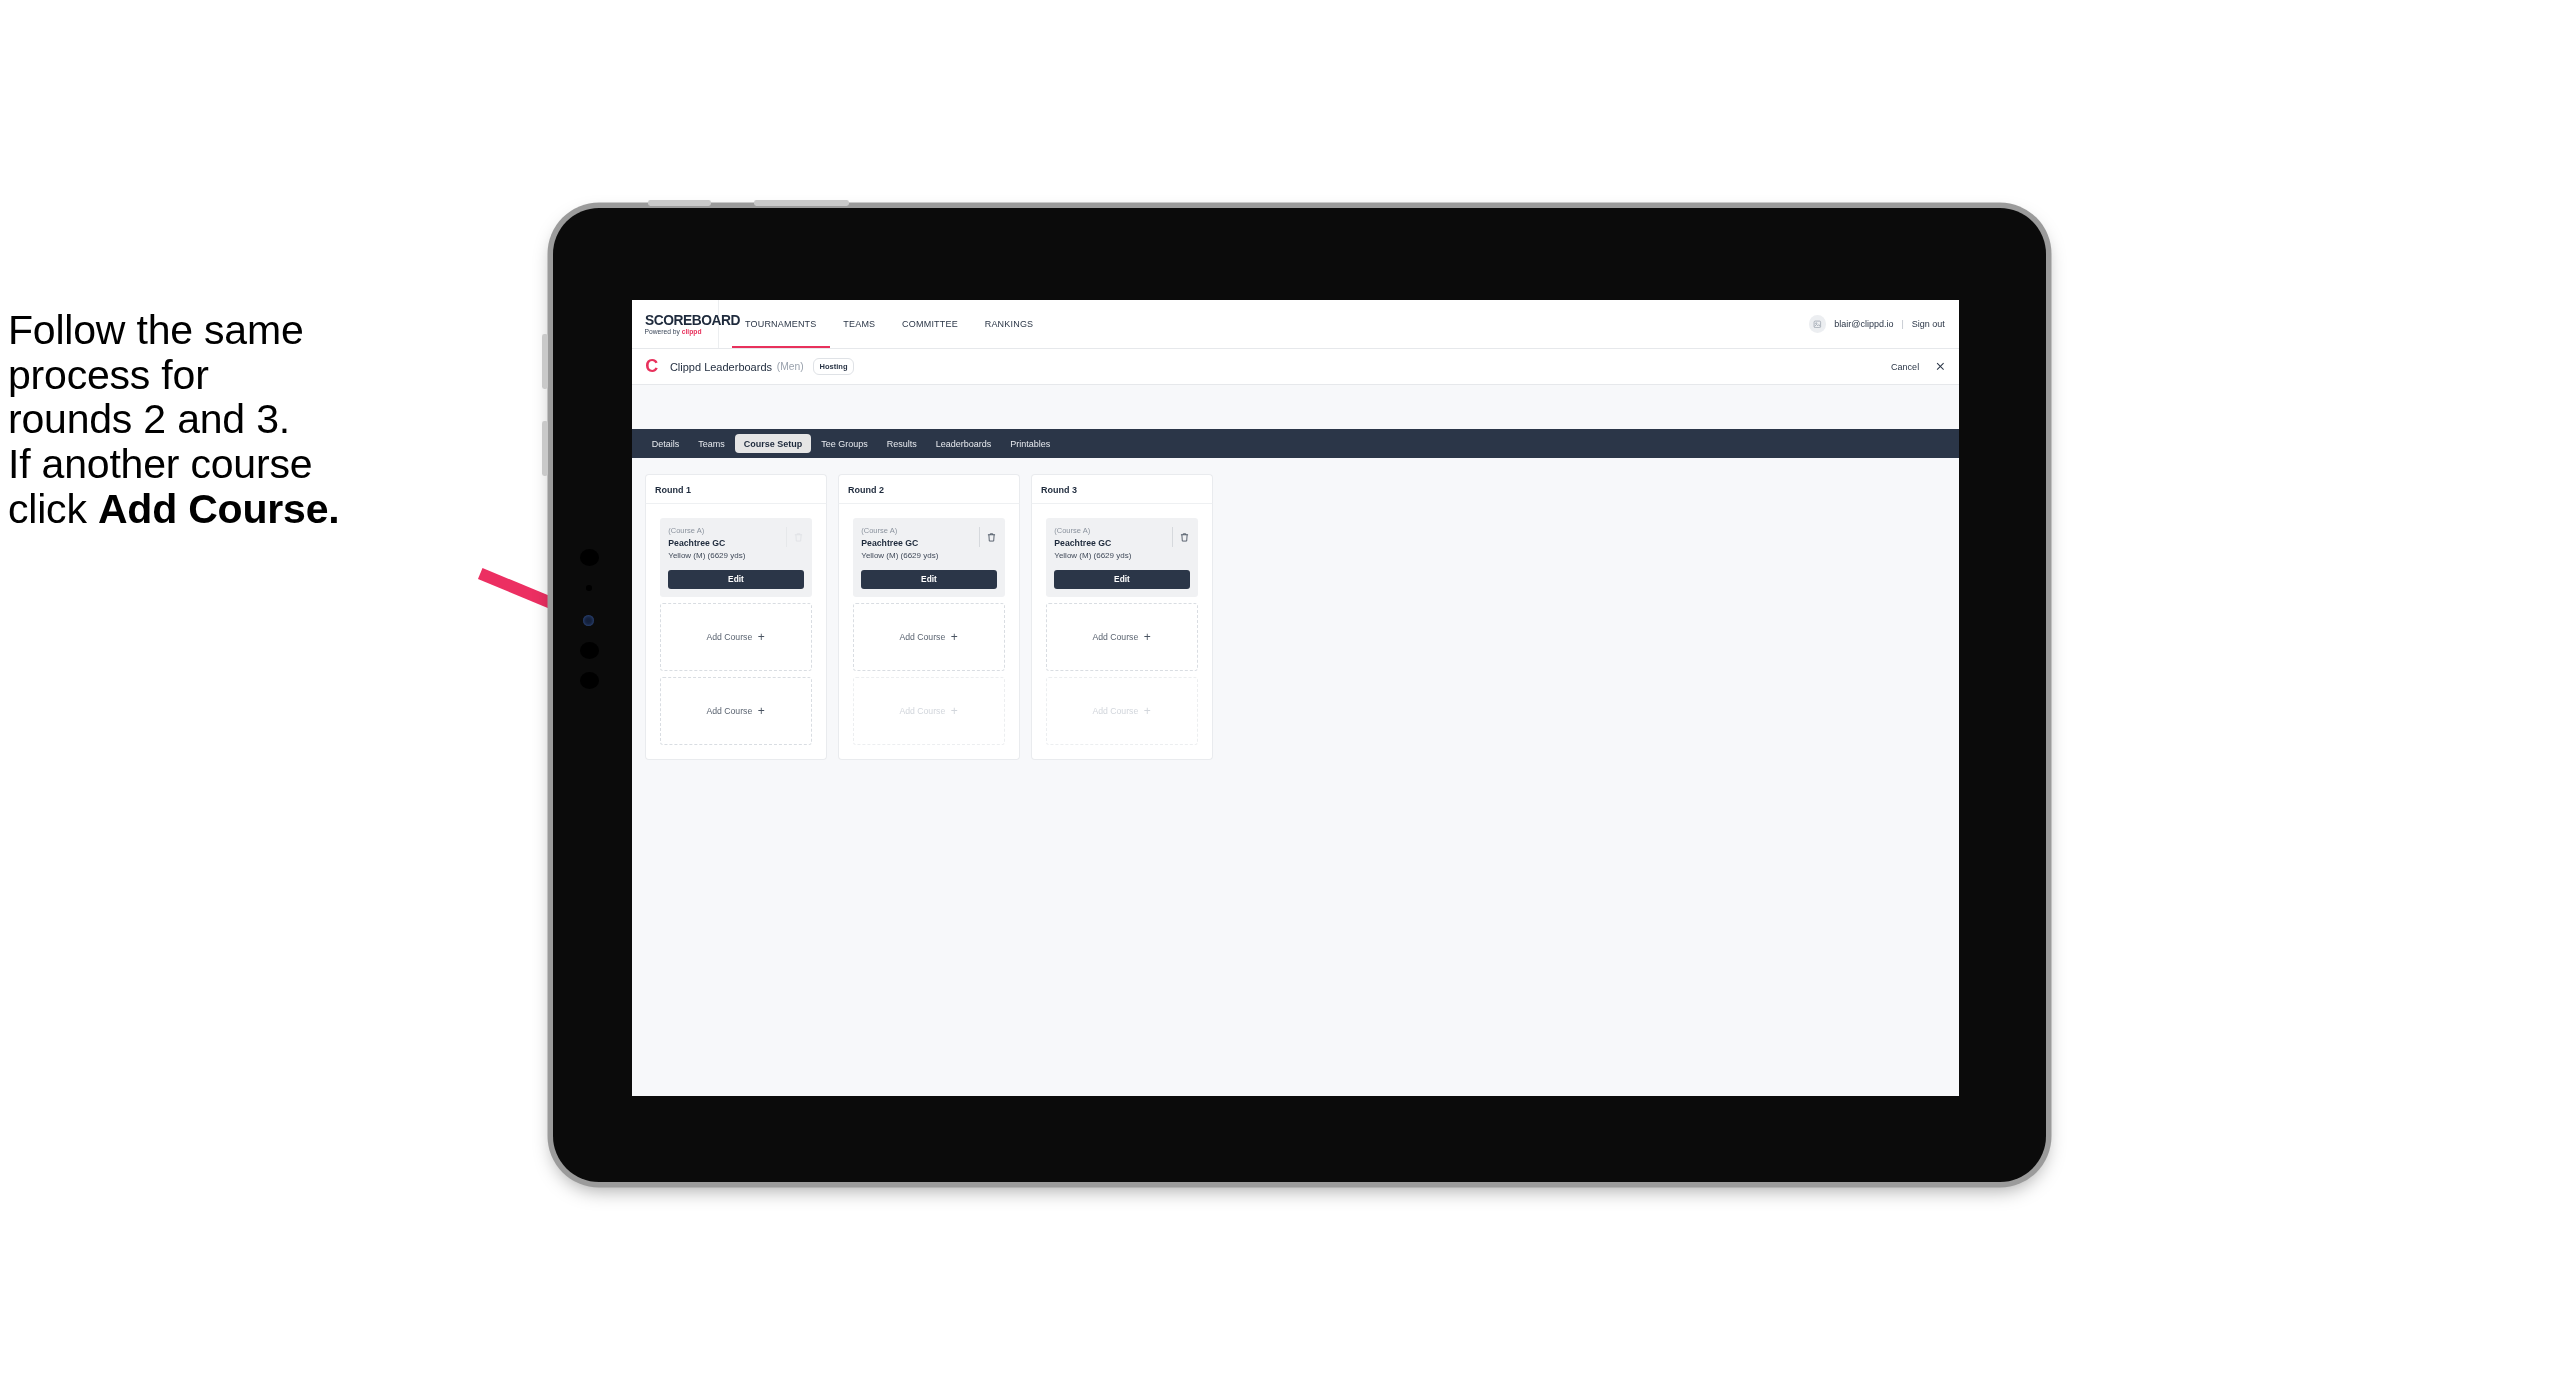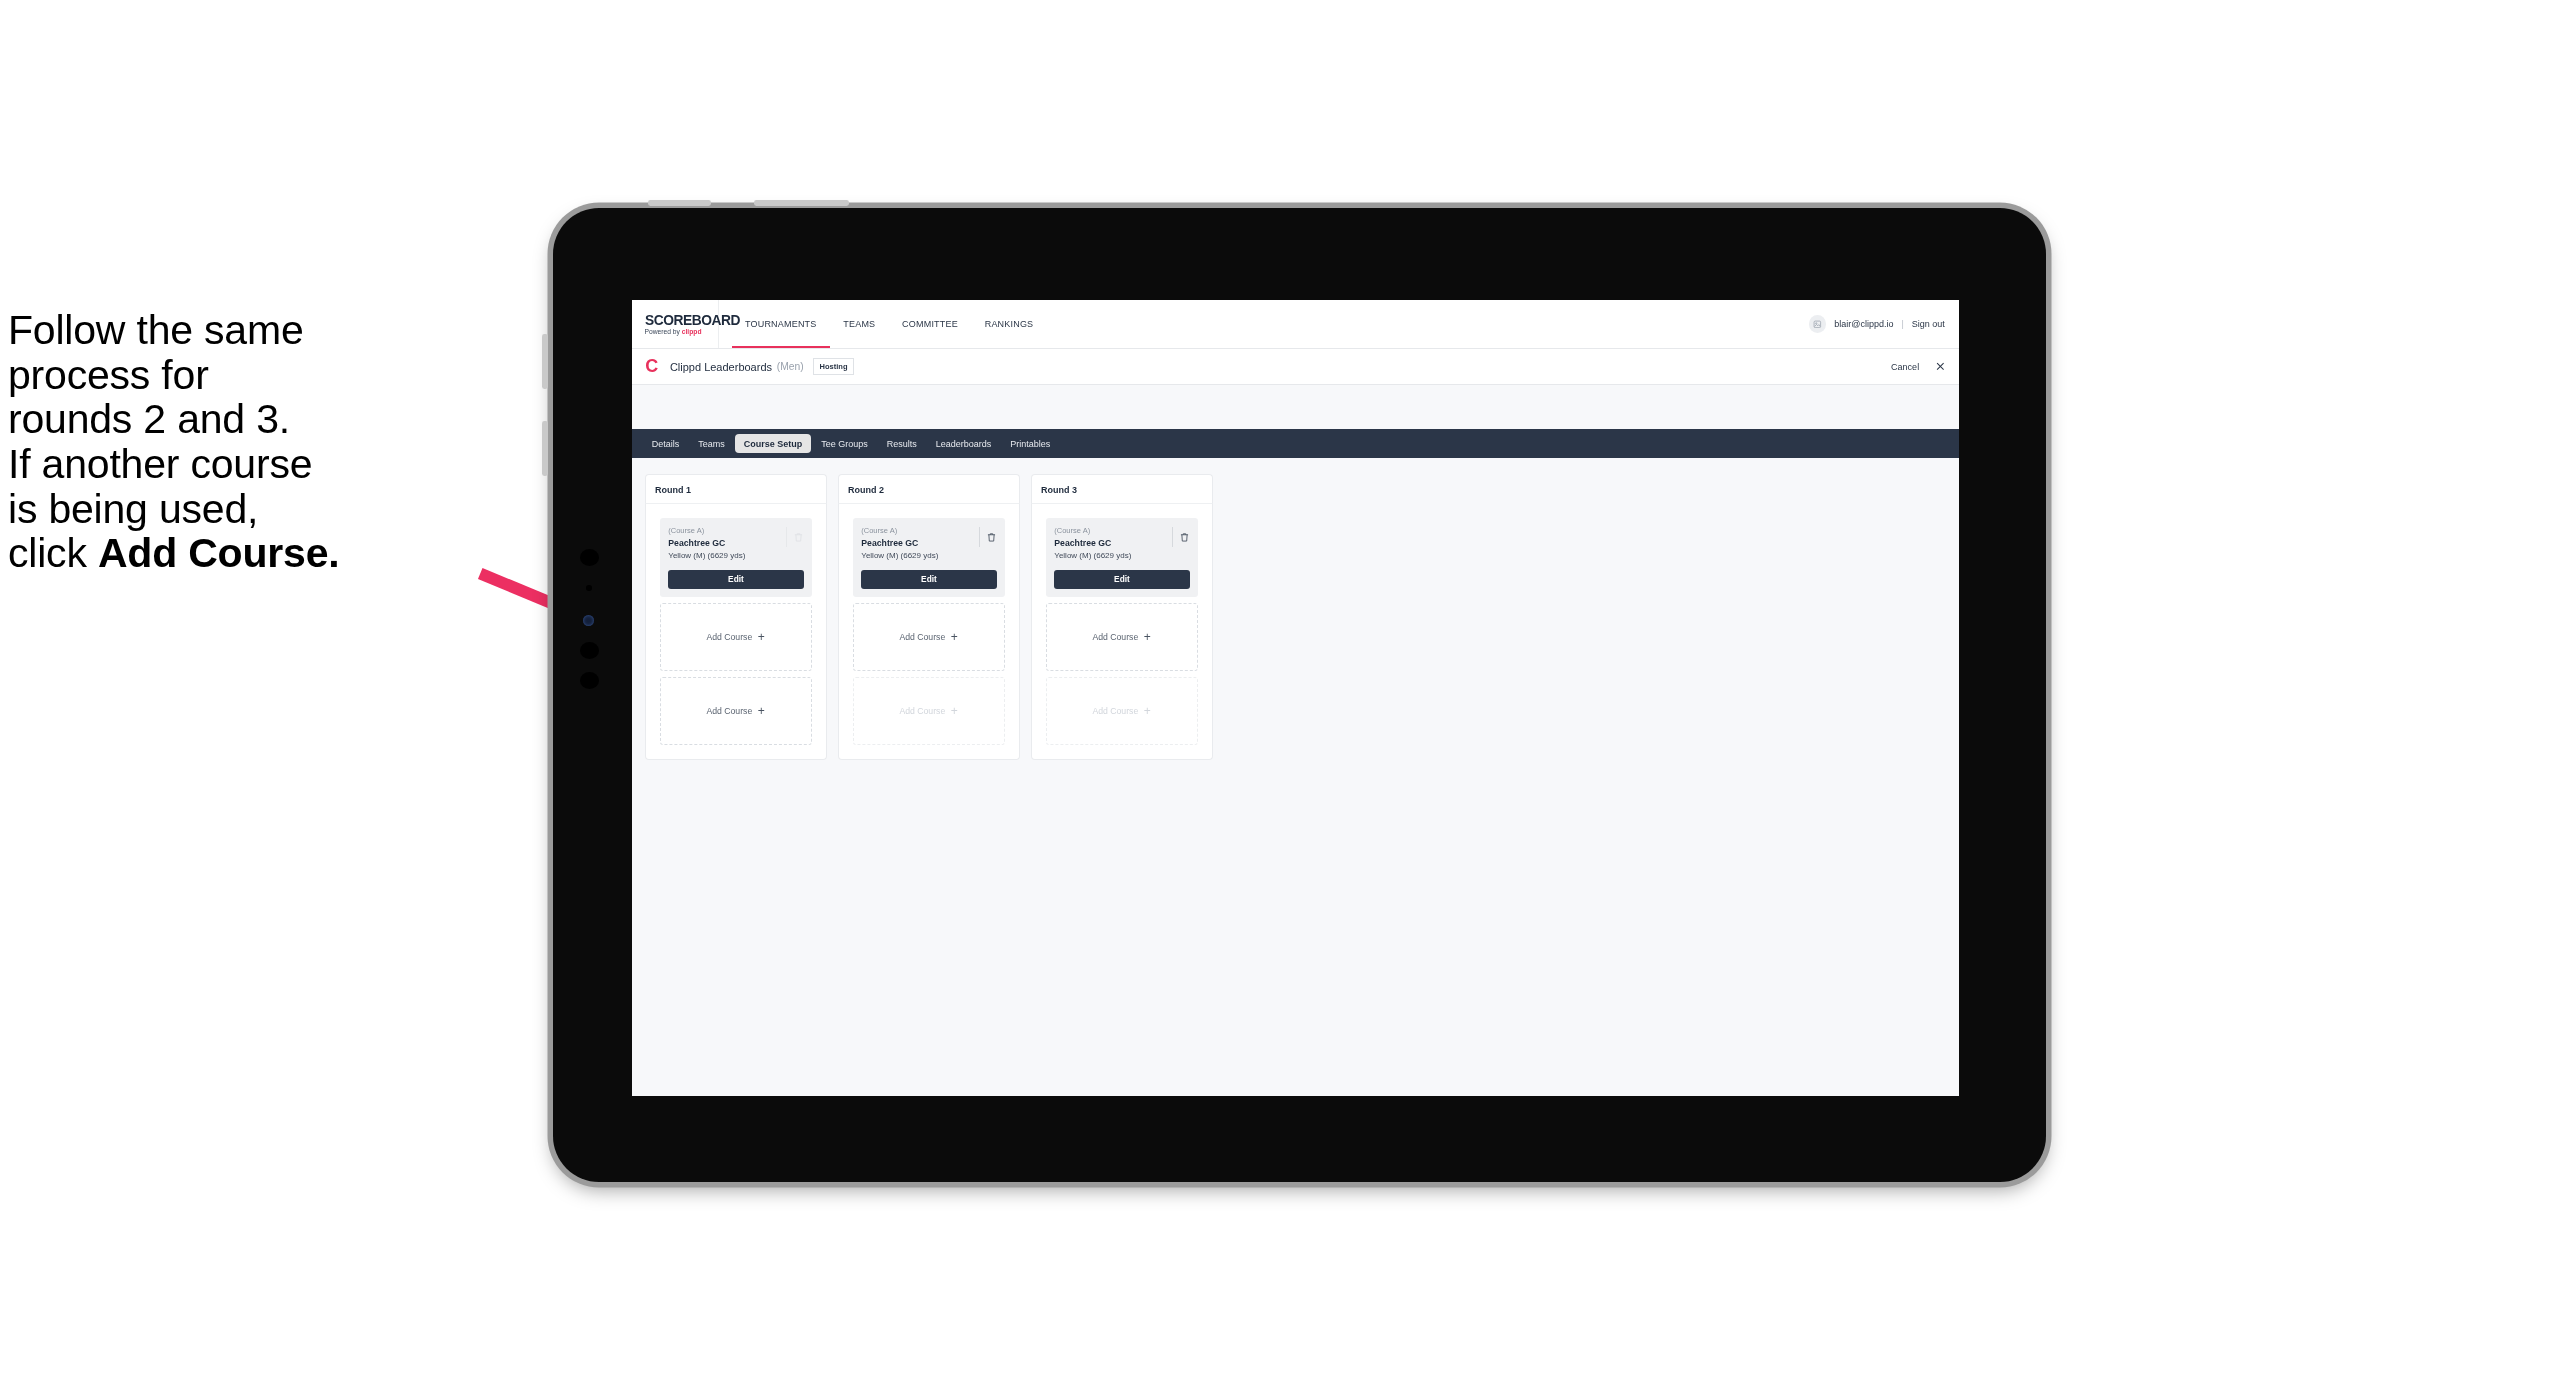--- a/index.html
+++ b/index.html
@@ -110,21 +110,21 @@
   #c-mark {
     width: 17.4px; height: 17.4px; margin-right: 9.5px;
     color: #e8315c; font-weight: 700; font-size: 18px; line-height: 17.4px;
     font-family: "Liberation Sans", sans-serif;
     display:flex; align-items:center; justify-content:center;
   }
   #t-name { font-size: 11px; color: #1e2a3c; }
   #t-gender { font-size: 10.3px; color: #9aa2ad; margin-left: 4.7px; }
   #t-badge {
     margin-left: 9.5px; font-size: 7.5px; font-weight: 700; color: #2b3647;
-    border: 0.8px solid #dfe2e6; border-radius: 0; padding: 3.2px 5.5px; background: #fff;
+    border: 0.8px solid #dfe2e6; border-radius: 6px; padding: 3.2px 5.5px; background: #fff;
   }
   #cancel {
     margin-left: auto; display: flex; align-items: center; gap: 17px;
     font-size: 9px; color: #2b3647; cursor: pointer;
   }
 
   
   #tabbar {
     height: 29px; background: #2b3648;
     display: flex; align-items: center; padding-left: 11px; gap: 1.6px; margin-top: 44px;
@@ -195,21 +195,20 @@
 </head>
 <body>
 
 <div id="stage">
 
   <div id="annotation">
     <span class="ln">Follow the same</span>
     <span class="ln">process for</span>
     <span class="ln">rounds 2 and 3.</span>
     <span class="ln">If another course</span>
-    <span class="ln">is being used,</span>
     <span class="ln"><span>click </span><b>Add Course.</b></span>
   </div>
 
   <svg id="arrow" viewBox="0 0 420 210">
     <path d="M18 36 L292 150" stroke="#ec2f62" stroke-width="15" fill="none" stroke-linecap="butt"></path>
     <path d="M352 182 L268 110 L282 171 L236 163 Z" fill="#ec2f62"></path>
   </svg>
 
   <div id="tablet">
     <div class="frame-nub" style="left:95px; top:-8px; width:63px; height:6.3px;"></div>

